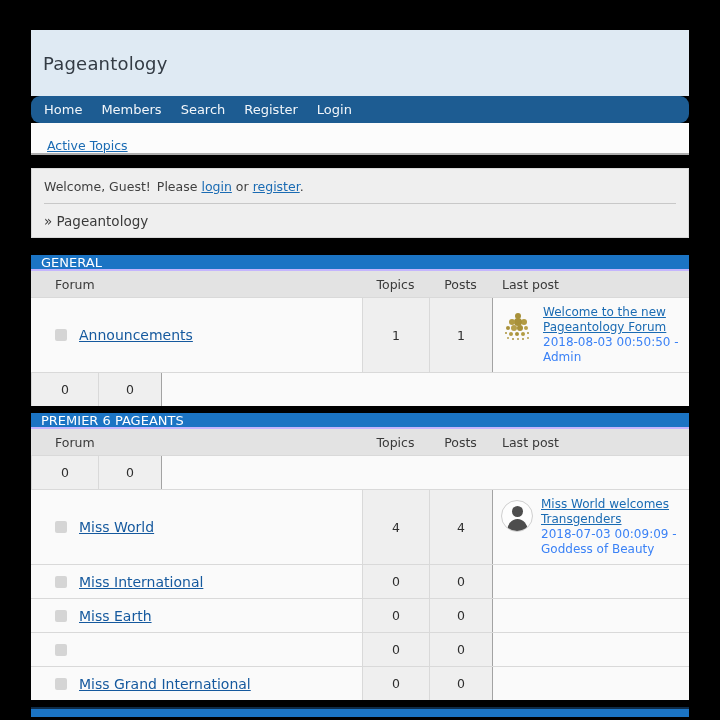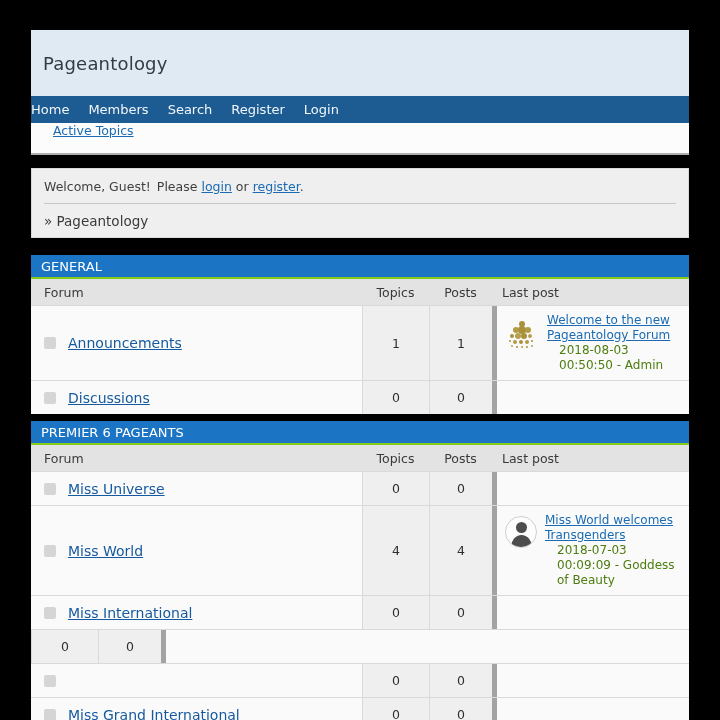--- a/index.html
+++ b/index.html
@@ -6,62 +6,62 @@
   html, body { width: 720px; height: 720px; overflow: hidden; }
   body { background: #000; font-family: "DejaVu Sans", sans-serif; }
 
   .page { position: absolute; left: 31px; top: 30px; width: 658px; }
 
   
   .site-header { height: 66px; background: var(--header-bg, #dfeaf3); display: flex; align-items: center; padding-left: 12px; }
   .site-header h1 { font-size: 18px; font-weight: 400; color: #333b44; letter-spacing: 0.2px; }
 
   
-  .main-nav { height: 27px; background: var(--nav-bg, #1d5c92); display: flex; align-items: center; gap: 19px; }
+  .main-nav { height: 27px; background: var(--nav-bg, #1d5c92); display: flex; align-items: center; padding-left: 13px; gap: 19px; border-radius: 9px; }
   .main-nav a { color: #f2f6fa; font-size: 13px; text-decoration: none; }
 
   
-  .active-topics-bar { height: 32px; background: #fcfcfc; border-bottom: 2px solid #aeaeae; display: flex; align-items: flex-start; padding-left: 22px; margin-bottom: 13px; }
+  .active-topics-bar { height: 32px; background: #fcfcfc; border-bottom: 2px solid #aeaeae; display: flex; align-items: flex-end; padding-left: 16px; margin-bottom: 13px; }
   .active-topics-bar a { font-size: 12.5px; color: var(--link-blue, #1a6bb3); text-decoration: underline; }
 
   
   .welcome-panel { height: 70px; background: #efefef; border: 1px solid #d9d9d9; padding: 10px 12px 16px 12px; margin-bottom: 17px; }
   .welcome-line { font-size: 12.5px; color: #3f3f3f; line-height: 15px; }
   .welcome-line .gap { display: inline-block; width: 6px; }
   .welcome-line a { color: var(--link-blue, #1a6bb3); text-decoration: underline; }
   .welcome-divider { border: none; border-top: 1px solid #c8c8c8; margin: 9px 0 0 0; }
   .breadcrumb { margin-top: 9px; font-size: 13.5px; font-weight: 400; color: #3a3a3a; line-height: 16px; }
 
   
   .forum-section { margin-bottom: 7px; }
-  .section-bar { height: 24px; background: var(--section-header-bg, #1b74c4); border-bottom: 2px solid #84cc16; display: flex; align-items: center; padding-left: 10px; }
+  .section-bar { height: 16px; background: var(--section-header-bg, #1b74c4); border-bottom: 2px solid #c4b5fd; display: flex; align-items: center; padding-left: 10px; }
   .section-bar .section-title { color: #fff; font-size: 13px; }
 
   .frow { display: flex; min-height: 34px; background: #fafafa; border-top: 1px solid #d9d9d9; }
   .frow.head { min-height: 26px; background: #e3e3e3; border-top: none; }
   .frow.tall { min-height: 72px; }
 
   .cell { display: flex; align-items: center; }
-  .forum-cell { flex: 1; padding-left: 13px; }
+  .forum-cell { flex: 1; padding-left: 24px; }
   .num-cell { width: 67px; justify-content: center; font-size: 12.5px; color: #2e2e2e; }
   .num-cell + .num-cell { width: 63px; }
   .last-cell { width: 197px; }
 
   .frow.head .cell { font-size: 12.5px; color: #3a3a3a; font-weight: 400; }
   .frow.head .last-cell { padding-left: 10px; }
 
   .frow:not(.head) .num-cell { background: #efefef; border-left: 1px solid #d9d9d9; }
-  .frow:not(.head) .last-cell { border-left: 5px solid #a3a3a3; align-items: flex-start; padding: 7px 6px 7px 8px; gap: 8px; }
+  .frow:not(.head) .last-cell { border-left: 1px solid #a3a3a3; align-items: flex-start; padding: 7px 6px 7px 8px; gap: 8px; }
 
   .status-sq { width: 12px; height: 12px; background: #d5d5d5; border-radius: 2px; margin-right: 12px; flex: 0 0 auto; }
   .forum-link { font-size: 14px; font-weight: 400; color: var(--forum-link-blue, #15599e); text-decoration: underline; }
 
   .lp-text { font-size: 12px; line-height: 15px; }
   .lp-link { color: var(--link-blue, #1a6bb3); text-decoration: underline; display: inline; }
-  .lp-meta { color: #4d7c0f; margin-left: 12px; }
+  .lp-meta { color: #3b82f6; }
 
   
   .avatar { flex: 0 0 auto; margin-top: 3px; }
   .avatar-person { width: 32px; height: 32px; border-radius: 50%; background: #fdfdfd; border: 1px solid #cfcfcf; overflow: hidden; position: relative; }
   .avatar-person .p-head { position: absolute; left: 10px; top: 5px; width: 11px; height: 11px; border-radius: 50%; background: #4d4d4d; }
   .avatar-person .p-body { position: absolute; left: 5px; top: 18px; width: 21px; height: 15px; background: #4d4d4d; border-radius: 55% 55% 0 0 / 90% 90% 0 0; }
   .avatar-gold { width: 34px; height: 32px; position: relative; margin-top: 6px; }
   .avatar-gold .gold-dots { position: absolute; left: 14px; top: 2px; width: 6px; height: 6px; border-radius: 50%;
     background: var(--avatar-gold, #a8913a);
     box-shadow:
@@ -124,44 +124,36 @@
           <div class="cell num-cell">1</div>
           <div class="cell num-cell">1</div>
           <div class="cell last-cell">
             <div class="avatar avatar-gold">
               <span class="gold-dots"></span>
             </div>
             <div class="lp-text"><a class="lp-link" href="#">Welcome to the new Pageantology Forum</a><div class="lp-meta">2018-08-03 00:50:50 - Admin</div></div>
           </div>
         </div>
         <div class="frow">
-          <div class="cell forum-cell">
-            <span class="status-sq"></span>
-            <a class="forum-link" href="#">Discussions</a>
-          </div>
           <div class="cell num-cell">0</div>
           <div class="cell num-cell">0</div>
           <div class="cell last-cell"></div>
         </div>
       </section>
       <section class="forum-section">
         <div class="section-bar">
           <span class="section-title">PREMIER 6 PAGEANTS</span>
         </div>
         <div class="frow head">
           <div class="cell forum-cell">Forum</div>
           <div class="cell num-cell">Topics</div>
           <div class="cell num-cell">Posts</div>
           <div class="cell last-cell">Last post</div>
         </div>
         <div class="frow">
-          <div class="cell forum-cell">
-            <span class="status-sq"></span>
-            <a class="forum-link" href="#">Miss Universe</a>
-          </div>
           <div class="cell num-cell">0</div>
           <div class="cell num-cell">0</div>
           <div class="cell last-cell"></div>
         </div>
         <div class="frow tall">
           <div class="cell forum-cell">
             <span class="status-sq"></span>
             <a class="forum-link" href="#">Miss World</a>
           </div>
           <div class="cell num-cell">4</div>
@@ -177,20 +169,24 @@
         <div class="frow">
           <div class="cell forum-cell">
             <span class="status-sq"></span>
             <a class="forum-link" href="#">Miss International</a>
           </div>
           <div class="cell num-cell">0</div>
           <div class="cell num-cell">0</div>
           <div class="cell last-cell"></div>
         </div>
         <div class="frow">
+          <div class="cell forum-cell">
+            <span class="status-sq"></span>
+            <a class="forum-link" href="#">Miss Earth</a>
+          </div>
           <div class="cell num-cell">0</div>
           <div class="cell num-cell">0</div>
           <div class="cell last-cell"></div>
         </div>
         <div class="frow">
           <div class="cell forum-cell">
             <span class="status-sq"></span>
           </div>
           <div class="cell num-cell">0</div>
           <div class="cell num-cell">0</div>

